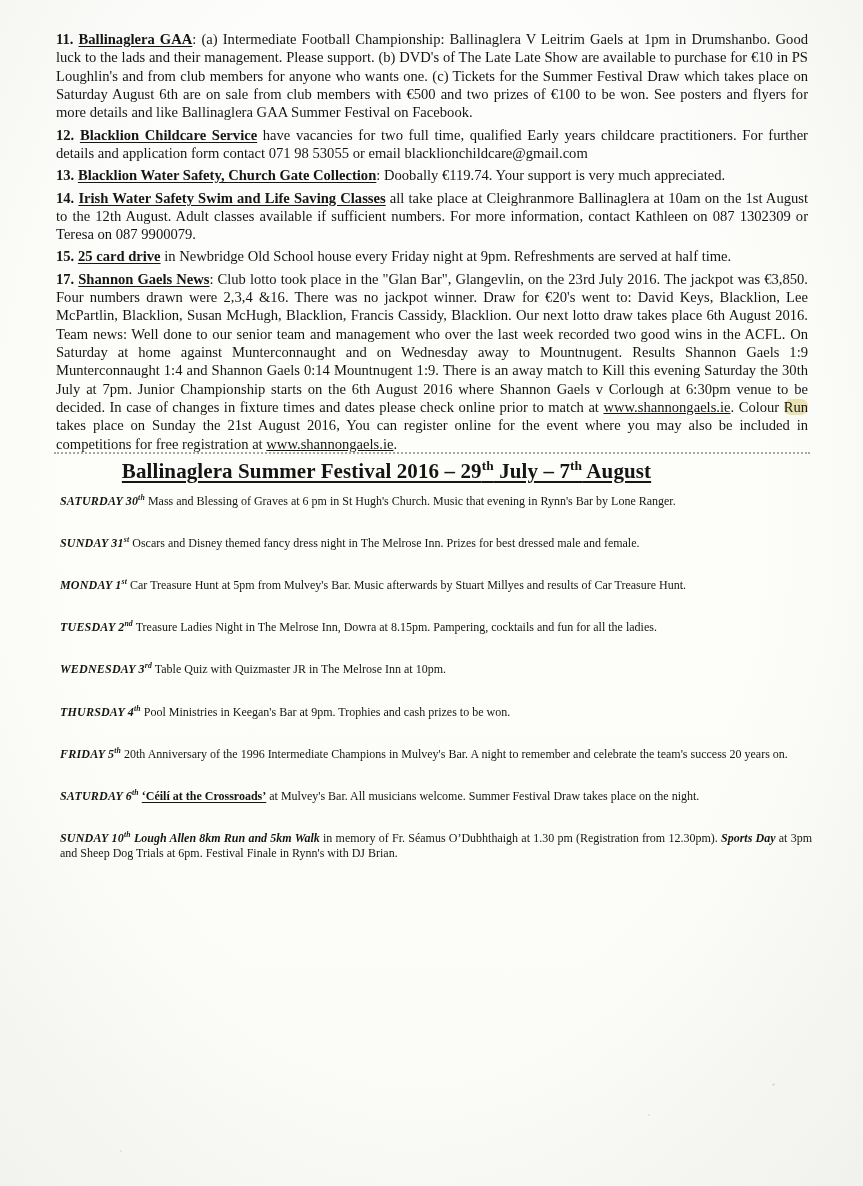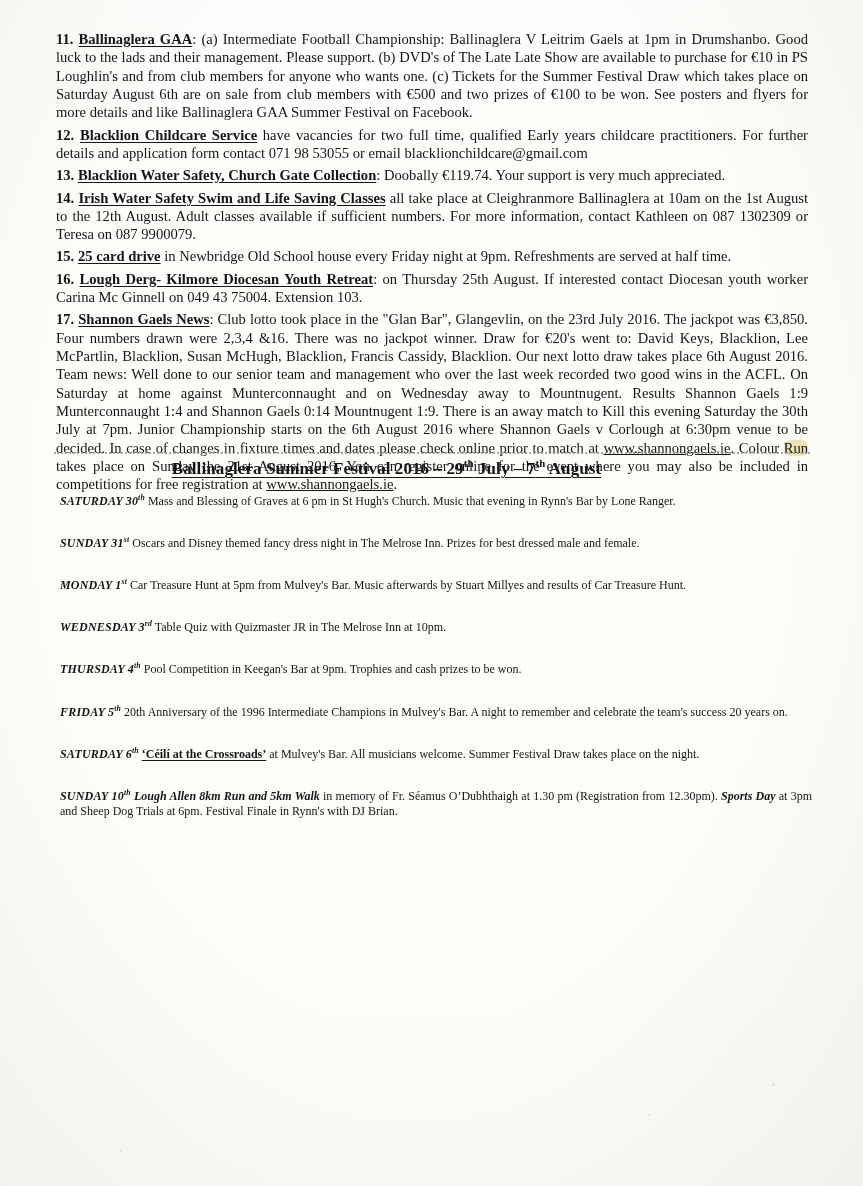--- a/index.html
+++ b/index.html
@@ -86,21 +86,21 @@
     opacity: 0.85;
   }
 
   
   #festival-heading {
     position: absolute;
     left: 0;
     top: 459px;
     width: 773px;
     text-align: center;
-    font-size: 17px;
+    font-size: 21px;
     font-weight: bold;
     letter-spacing: 0.1px;
   }
   #festival-heading .u {
     text-decoration: underline;
     text-underline-offset: 2.5px;
   }
   sup { font-size: 0.64em; vertical-align: super; line-height: 0; }
 
   
@@ -188,24 +188,20 @@
     <p class="notice">
       <span class="num">14.</span>
       <span class="ttl">Irish Water Safety Swim and Life Saving Classes</span><span> all take place at Cleighranmore Ballinaglera at 10am on the 1st August to the 12th August. Adult classes available if sufficient numbers.  For more information, contact Kathleen on 087 1302309 or Teresa on 087 9900079.</span>
     </p>
 
     <p class="notice">
       <span class="num">15.</span>
       <span class="ttl">25 card drive</span><span> in Newbridge Old School house every Friday night at 9pm. Refreshments are served at half time.</span>
     </p>
 
-    <p class="notice">
-      <span class="num">16.</span>
-      <span class="ttl">Lough Derg- Kilmore Diocesan Youth Retreat</span><span>: on Thursday 25th August. If interested contact Diocesan youth worker Carina Mc Ginnell on 049 43 75004. Extension 103.</span>
-    </p>
 
     <p class="notice">
       <span class="num">17.</span>
       <span class="ttl">Shannon Gaels News</span><span>: Club lotto took place in the "Glan Bar", Glangevlin, on the 23rd July 2016. The jackpot was €3,850. Four numbers drawn were 2,3,4 &amp;16. There was no jackpot winner. Draw for €20's went to: David Keys, Blacklion, Lee McPartlin, Blacklion, Susan McHugh, Blacklion, Francis Cassidy, Blacklion. Our next lotto draw takes place 6th August 2016. Team news: Well done to our senior team and management who over the last week recorded two good wins in the ACFL. On Saturday at home against Munterconnaught and on Wednesday away to Mountnugent. Results Shannon Gaels 1:9 Munterconnaught 1:4 and Shannon Gaels 0:14 Mountnugent 1:9. There is an away match to Kill this evening Saturday the 30th July at 7pm. Junior Championship starts on the 6th August 2016 where Shannon Gaels v Corlough at 6:30pm venue to be decided.  In case of changes in fixture times and dates please check online prior to match at </span><span class="lnk">www.shannongaels.ie</span><span>. Colour </span><span class="hl">Run</span><span> takes place on Sunday the 21st August 2016, You can register online for the event where you may also be included in competitions for free registration at </span><span class="lnk">www.shannongaels.ie</span><span>.</span>
     </p>
 
   </div>
 
   <div id="dotted-rule"></div>
 
@@ -222,27 +218,30 @@
     </p>
 
     <p class="sched-item">
       <span class="day">SUNDAY 31</span><sup class="day">st</sup><span> Oscars and Disney themed fancy dress night in The Melrose Inn. Prizes for best dressed male and female.</span>
     </p>
 
     <p class="sched-item">
       <span class="day">MONDAY 1</span><sup class="day">st</sup><span> Car Treasure Hunt at 5pm from Mulvey's Bar. Music afterwards by Stuart Millyes and results of Car Treasure Hunt.</span>
     </p>
 
+    <p class="sched-item">
+      <span class="day">TUESDAY 2</span><sup class="day">nd</sup><span> Treasure Ladies Night in The Melrose Inn, Dowra at 8.15pm. Pampering, cocktails and fun for all the ladies.</span>
+    </p>
 
     <p class="sched-item">
       <span class="day">WEDNESDAY 3</span><sup class="day">rd</sup><span> Table Quiz with Quizmaster JR in The Melrose Inn at 10pm.</span>
     </p>
 
     <p class="sched-item">
-      <span class="day">THURSDAY 4</span><sup class="day">th</sup><span> Pool Competition in Keegan's Bar at 9pm. Trophies and cash prizes to be won.</span>
+      <span class="day">THURSDAY 4</span><sup class="day">th</sup><span> Pool Ministries in Keegan's Bar at 9pm. Trophies and cash prizes to be won.</span>
     </p>
 
     <p class="sched-item">
       <span class="day">FRIDAY 5</span><sup class="day">th</sup><span> 20th Anniversary of the 1996 Intermediate Champions in Mulvey's Bar. A night to remember and celebrate the team's success 20 years on.</span>
     </p>
 
     <p class="sched-item">
       <span class="day">SATURDAY 6</span><sup class="day">th</sup><span> </span><span class="quoted-ul">‘Céilí at the Crossroads’</span><span> at Mulvey's Bar. All musicians welcome. Summer Festival Draw takes place on the night.</span>
     </p>
 

